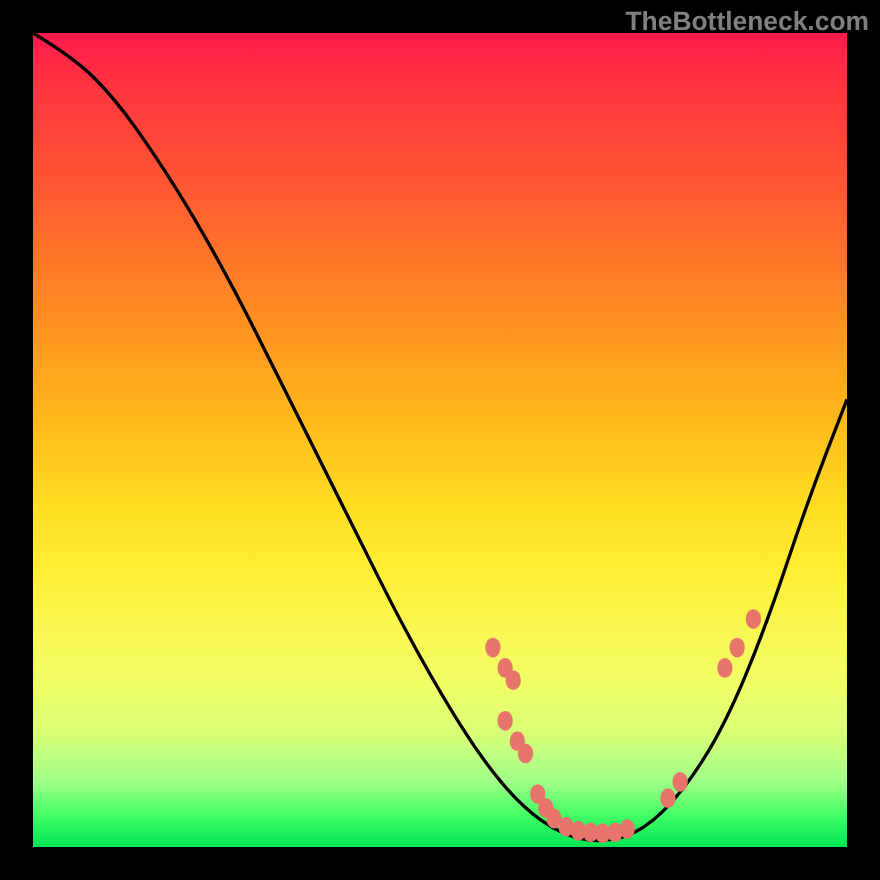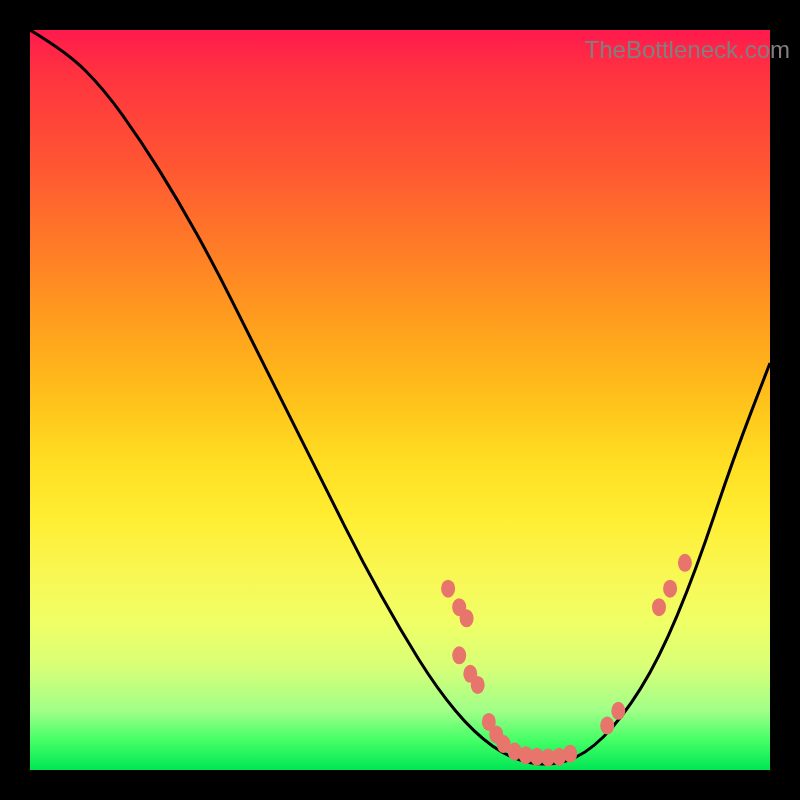--- a/index.html
+++ b/index.html
@@ -9,23 +9,22 @@
       background: #000;
       position: relative;
       font-family: Arial, sans-serif;
     }
     .watermark {
       position: absolute;
       top: 6px;
       right: 10px;
       color: #808080;
       font-size: 24px;
-      font-weight: 400;
+      font-weight: 700;
       z-index: 10;
-      margin-top: 30px;
     }
     .chart-area {
       position: absolute;
       top: 30px;
       left: 30px;
       width: 740px;
       height: 740px;
     }
     .gradient-bg {
       position: absolute;

